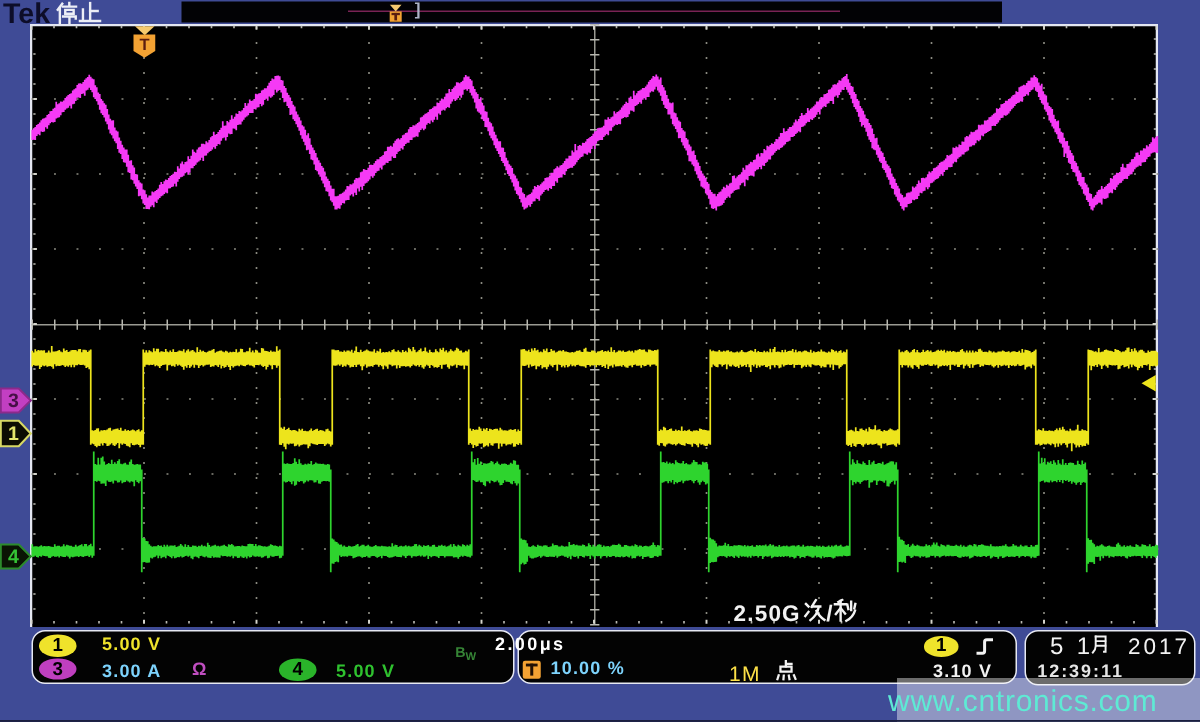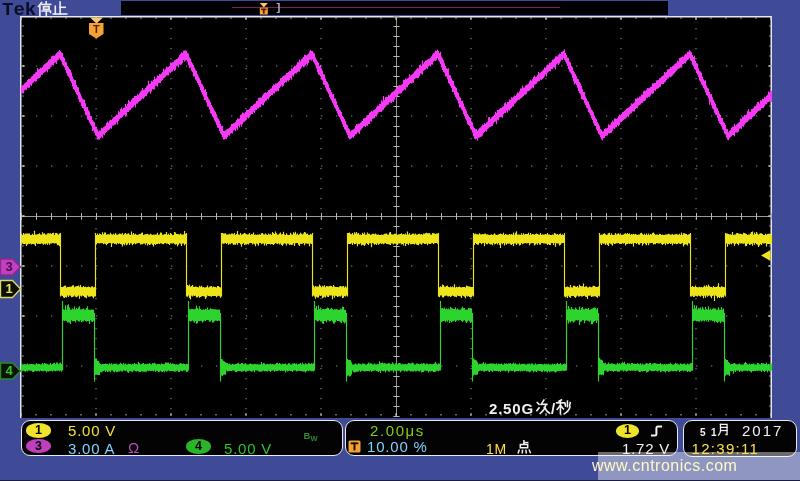--- a/index.html
+++ b/index.html
@@ -1,19 +1,19 @@
 <!DOCTYPE html>
 <html><head><meta charset="utf-8"><style>
 
 *{margin:0;padding:0;box-sizing:border-box}
 body{width:800px;height:481px;background:#3f4b96;font-family:"Liberation Sans",sans-serif;overflow:hidden;position:relative}
 .abs{position:absolute}
 .box{position:absolute;background:#030303;border:1.6px solid #e7e9f3;border-radius:9px}
 .badge{position:absolute;border-radius:50%/50%;color:#000;font-weight:bold;font-size:12.5px;text-align:center}
-.t{position:absolute;font-weight:normal;font-size:15px;letter-spacing:0.8px;white-space:nowrap}
+.t{position:absolute;font-weight:bold;font-size:12px;letter-spacing:0.8px;white-space:nowrap}
 
 </style></head><body>
 <svg width="800" height="481" viewBox="0 0 800 481" style="position:absolute;left:0;top:0">
     <rect x="20" y="16" width="752" height="402" fill="#000"></rect>
     <path d="M20.75,418 V16.75 H771" fill="none" stroke="#e4e7f2" stroke-width="1.5"></path>
     <line x1="771.25" y1="16" x2="771.25" y2="418" stroke="#e4e7f2" stroke-width="1.5"></line>
     <path d="M21,66h1.3M36,66h1.3M51,66h1.3M66,66h1.3M81,66h1.3M96,66h1.3M111,66h1.3M126,66h1.3M141,66h1.3M156,66h1.3M171,66h1.3M186,66h1.3M201,66h1.3M216,66h1.3M231,66h1.3M246,66h1.3M261,66h1.3M276,66h1.3M291,66h1.3M306,66h1.3M321,66h1.3M336,66h1.3M351,66h1.3M366,66h1.3M381,66h1.3M396,66h1.3M411,66h1.3M426,66h1.3M441,66h1.3M456,66h1.3M471,66h1.3M486,66h1.3M501,66h1.3M516,66h1.3M531,66h1.3M546,66h1.3M561,66h1.3M576,66h1.3M591,66h1.3M606,66h1.3M621,66h1.3M636,66h1.3M651,66h1.3M666,66h1.3M681,66h1.3M696,66h1.3M711,66h1.3M726,66h1.3M741,66h1.3M756,66h1.3M771,66h1.3" stroke="#8a8a80" stroke-width="1.1" fill="none"></path>
     <path d="M21,116h1.3M36,116h1.3M51,116h1.3M66,116h1.3M81,116h1.3M96,116h1.3M111,116h1.3M126,116h1.3M141,116h1.3M156,116h1.3M171,116h1.3M186,116h1.3M201,116h1.3M216,116h1.3M231,116h1.3M246,116h1.3M261,116h1.3M276,116h1.3M291,116h1.3M306,116h1.3M321,116h1.3M336,116h1.3M351,116h1.3M366,116h1.3M381,116h1.3M396,116h1.3M411,116h1.3M426,116h1.3M441,116h1.3M456,116h1.3M471,116h1.3M486,116h1.3M501,116h1.3M516,116h1.3M531,116h1.3M546,116h1.3M561,116h1.3M576,116h1.3M591,116h1.3M606,116h1.3M621,116h1.3M636,116h1.3M651,116h1.3M666,116h1.3M681,116h1.3M696,116h1.3M711,116h1.3M726,116h1.3M741,116h1.3M756,116h1.3M771,116h1.3" stroke="#8a8a80" stroke-width="1.1" fill="none"></path>
     <path d="M21,166h1.3M36,166h1.3M51,166h1.3M66,166h1.3M81,166h1.3M96,166h1.3M111,166h1.3M126,166h1.3M141,166h1.3M156,166h1.3M171,166h1.3M186,166h1.3M201,166h1.3M216,166h1.3M231,166h1.3M246,166h1.3M261,166h1.3M276,166h1.3M291,166h1.3M306,166h1.3M321,166h1.3M336,166h1.3M351,166h1.3M366,166h1.3M381,166h1.3M396,166h1.3M411,166h1.3M426,166h1.3M441,166h1.3M456,166h1.3M471,166h1.3M486,166h1.3M501,166h1.3M516,166h1.3M531,166h1.3M546,166h1.3M561,166h1.3M576,166h1.3M591,166h1.3M606,166h1.3M621,166h1.3M636,166h1.3M651,166h1.3M666,166h1.3M681,166h1.3M696,166h1.3M711,166h1.3M726,166h1.3M741,166h1.3M756,166h1.3M771,166h1.3" stroke="#8a8a80" stroke-width="1.1" fill="none"></path>
     <path d="M21,266h1.3M36,266h1.3M51,266h1.3M66,266h1.3M81,266h1.3M96,266h1.3M111,266h1.3M126,266h1.3M141,266h1.3M156,266h1.3M171,266h1.3M186,266h1.3M201,266h1.3M216,266h1.3M231,266h1.3M246,266h1.3M261,266h1.3M276,266h1.3M291,266h1.3M306,266h1.3M321,266h1.3M336,266h1.3M351,266h1.3M366,266h1.3M381,266h1.3M396,266h1.3M411,266h1.3M426,266h1.3M441,266h1.3M456,266h1.3M471,266h1.3M486,266h1.3M501,266h1.3M516,266h1.3M531,266h1.3M546,266h1.3M561,266h1.3M576,266h1.3M591,266h1.3M606,266h1.3M621,266h1.3M636,266h1.3M651,266h1.3M666,266h1.3M681,266h1.3M696,266h1.3M711,266h1.3M726,266h1.3M741,266h1.3M756,266h1.3M771,266h1.3" stroke="#8a8a80" stroke-width="1.1" fill="none"></path>
@@ -42,21 +42,21 @@
     <polygon points="89,23 103.5,23 103.5,34 96.3,38.5 89,34" fill="#f3a233"></polygon>
     <text x="96.3" y="33.2" font-family="Liberation Sans" font-size="11" font-weight="bold" fill="#5c1d10" text-anchor="middle">T</text>
     <polygon points="761,255.5 770.5,250 770.5,261" fill="#ede41c"></polygon>
     <polygon points="0.5,259.0 12.5,259.0 20.5,267 12.5,275.0 0.5,275.0" fill="#c23fc2" stroke="#8b2a8b" stroke-width="1.4"></polygon>
     <text x="9" y="271.4" font-family="Liberation Sans" font-size="13" font-weight="bold" fill="#470f47" text-anchor="middle">3</text>
     <polygon points="0.5,280.5 12.5,280.5 20.5,289 12.5,297.5 0.5,297.5" fill="#0d0d02" stroke="#d8d964" stroke-width="1.4"></polygon>
     <text x="9" y="293.4" font-family="Liberation Sans" font-size="13" font-weight="bold" fill="#e3e46b" text-anchor="middle">1</text>
     <polygon points="0.5,363.0 12.5,363.0 20.5,371 12.5,379.0 0.5,379.0" fill="#0a1404" stroke="#2c8b2c" stroke-width="1.4"></polygon>
     <text x="9" y="375.4" font-family="Liberation Sans" font-size="13" font-weight="bold" fill="#35c235" text-anchor="middle">4</text>
   </svg>
-<div class="abs" style="left:2px;top:-1px;font-family:Liberation Mono, monospace;font-size:19px;font-weight:bold;color:#0d0d28">Tek</div>
+<div class="abs" style="left:2px;top:-1px;font-family:Liberation Sans, sans-serif;font-size:19px;font-weight:bold;color:#0d0d28">Tek</div>
 <div class="abs" style="left:36px;top:1px;color:#eceef6"><svg width="16" height="16" viewBox="0 0 15 16" style="vertical-align:-2px">
       <path d="M5,1.5 L2,5.5" stroke="#eceef6" stroke-width="1.6" fill="none" stroke-linecap="square"></path>
       <path d="M3.4,4.5 V14.6" stroke="#eceef6" stroke-width="1.6" fill="none" stroke-linecap="square"></path>
       <path d="M9.7,0.8 V2.6" stroke="#eceef6" stroke-width="1.6" fill="none" stroke-linecap="square"></path>
       <path d="M5.4,3.4 H14.2" stroke="#eceef6" stroke-width="1.6" fill="none" stroke-linecap="square"></path>
       <path d="M7,5.6 H12.6 V8.2 H7 Z" stroke="#eceef6" stroke-width="1.6" fill="none" stroke-linecap="square"></path>
       <path d="M5.6,10 H14 V11.4" stroke="#eceef6" stroke-width="1.6" fill="none" stroke-linecap="square"></path>
       <path d="M9.8,10.4 V14.4" stroke="#eceef6" stroke-width="1.6" fill="none" stroke-linecap="square"></path>
     </svg><svg width="16" height="16" viewBox="0 0 15 16" style="vertical-align:-2px">
       <path d="M7.6,1 V12.9" stroke="#eceef6" stroke-width="1.6" fill="none" stroke-linecap="square"></path>
@@ -70,31 +70,31 @@
     <polygon points="0.8,0 8.8,0 4.8,4.6" fill="#f5c96e"></polygon>
     <rect x="0.8" y="4.6" width="8" height="6.9" fill="#f3a233"></rect>
     <rect x="2" y="5.6" width="5.6" height="1.5" fill="#5c1d10"></rect>
     <rect x="3.9" y="5.6" width="1.8" height="5" fill="#5c1d10"></rect>
   </svg>
 <div class="abs" style="left:276.5px;top:1px;color:#adb3c6;font-size:11.5px;font-weight:bold">]</div>
 <div class="box" style="left:20.5px;top:419.5px;width:322.5px;height:36.5px"></div>
 <div class="box" style="left:344.5px;top:419.5px;width:333px;height:36.5px"></div>
 <div class="box" style="left:683px;top:419.5px;width:114px;height:37.5px"></div>
 <div class="abs" style="left:598px;top:451.5px;width:202px;height:29.5px;background:rgba(255,255,255,0.42)"></div>
-<div class="abs" style="left:592px;top:456.5px;font-size:16px;color:#fef9c3;letter-spacing:0.5px">www.cntronics.com</div>
+<div class="abs" style="left:592px;top:456.5px;font-size:20px;color:#5eead4;letter-spacing:0.5px">www.cntronics.com</div>
 <div class="abs" style="left:0;top:479.5px;width:800px;height:1.5px;background:#1a1e3e"></div>
 <div class="badge" style="left:26px;top:423px;width:25px;height:14.5px;background:#efe32b;line-height:14.5px">1</div>
 <div class="t" style="left:68px;top:421.5px;color:#efe32b">5.00 V</div>
 <div class="badge" style="left:26px;top:438.5px;width:25px;height:14.5px;background:#bf3fbf;line-height:14.5px">3</div>
 <div class="t" style="left:68px;top:439.5px;color:#7dd3fc">3.00 A</div>
 <div class="t" style="left:128px;top:439px;color:#c04ec0">Ω</div>
 <div class="badge" style="left:186px;top:439px;width:25px;height:14.5px;background:#2ab42a;line-height:14.5px">4</div>
 <div class="t" style="left:224px;top:439.5px;color:#2fc22f">5.00 V</div>
 <div class="abs" style="left:303.5px;top:430px;color:#368536;font-size:9.5px;font-weight:bold">B<span style="font-size:7.5px;vertical-align:-2px">W</span></div>
-<div class="t" style="left:370px;top:421.5px;color:#84cc16;letter-spacing:1.6px">2.00μs</div>
+<div class="t" style="left:330px;top:421.5px;color:#ffffff;letter-spacing:1.6px">2.00μs</div>
 <div class="abs" style="left:489px;top:399px"><span style="color:#f2f2f2;font-weight:bold;font-size:15px;letter-spacing:0.8px">2.50G</span><svg width="17" height="17" viewBox="0 0 15 16" style="vertical-align:-2px">
       <path d="M2.6,3.4 L4.2,5" stroke="#f2f2f2" stroke-width="1.5" fill="none" stroke-linecap="square"></path>
       <path d="M4.2,8.4 L2.2,11" stroke="#f2f2f2" stroke-width="1.5" fill="none" stroke-linecap="square"></path>
       <path d="M8.8,1 L6.2,5.2" stroke="#f2f2f2" stroke-width="1.5" fill="none" stroke-linecap="square"></path>
       <path d="M6.6,5 H11.6" stroke="#f2f2f2" stroke-width="1.5" fill="none" stroke-linecap="square"></path>
       <path d="M10.6,5.4 C10.2,8 8.4,11.2 5.4,13.6" stroke="#f2f2f2" stroke-width="1.5" fill="none" stroke-linecap="square"></path>
       <path d="M9.2,7.8 C10.6,10.4 12.4,12.4 14.2,13.4" stroke="#f2f2f2" stroke-width="1.5" fill="none" stroke-linecap="square"></path>
     </svg><span style="color:#f2f2f2;font-weight:bold;font-size:15px">/</span><svg width="17" height="17" viewBox="0 0 15 16" style="vertical-align:-2px">
       <path d="M5.6,0.8 L3.2,2.2" stroke="#f2f2f2" stroke-width="1.5" fill="none" stroke-linecap="square"></path>
       <path d="M1,3.6 H8" stroke="#f2f2f2" stroke-width="1.5" fill="none" stroke-linecap="square"></path>
@@ -118,19 +118,19 @@
       <path d="M3.8,4.4 H11.2 V7.8 H3.8 Z" stroke="#f2f2f2" stroke-width="1.5" fill="none" stroke-linecap="square"></path>
       <path d="M2.6,10.2 L1.8,12.8" stroke="#f2f2f2" stroke-width="1.5" fill="none" stroke-linecap="square"></path>
       <path d="M6,10.4 L5.8,12.8" stroke="#f2f2f2" stroke-width="1.5" fill="none" stroke-linecap="square"></path>
       <path d="M9.4,10.4 L9.8,12.8" stroke="#f2f2f2" stroke-width="1.5" fill="none" stroke-linecap="square"></path>
       <path d="M12.8,10.2 L13.8,12.6" stroke="#f2f2f2" stroke-width="1.5" fill="none" stroke-linecap="square"></path>
     </svg></div>
 <div class="badge" style="left:616px;top:424px;width:23px;height:13.5px;background:#efe32b;line-height:13.5px">1</div>
 <svg class="abs" style="left:650px;top:425px" width="14" height="12" viewBox="0 0 14 12">
     <path d="M1,10.5 H5 Q6.4,10.5 6.4,9 V3 Q6.4,1.5 7.8,1.5 H12" stroke="#f2f2f2" stroke-width="2" fill="none"></path>
   </svg>
-<div class="t" style="left:622px;top:439.5px;color:#f2f2f2">1.72 V</div>
-<div class="abs" style="left:700px;top:421.5px;color:#f2f2f2"><span style="font-weight:bold;font-size:10px">5&nbsp;&nbsp;1</span><svg width="13" height="16" viewBox="0 0 15 16" style="vertical-align:-2px">
+<div class="t" style="left:622px;top:439.5px;color:#f2f2f2">3.10 V</div>
+<div class="abs" style="left:700px;top:421.5px;color:#f2f2f2"><span style="font-weight:normal;font-size:16px">5&nbsp;&nbsp;1</span><svg width="13" height="16" viewBox="0 0 15 16" style="vertical-align:-2px">
       <path d="M4,1.4 H11.6 V13.2 L10.4,13.2" stroke="#f2f2f2" stroke-width="1.5" fill="none" stroke-linecap="square"></path>
       <path d="M4,1.4 V8.8 C4,11 3.4,12.2 1.8,13.8" stroke="#f2f2f2" stroke-width="1.5" fill="none" stroke-linecap="square"></path>
       <path d="M4.2,5 H11.4" stroke="#f2f2f2" stroke-width="1.5" fill="none" stroke-linecap="square"></path>
       <path d="M4.2,8.6 H11.4" stroke="#f2f2f2" stroke-width="1.5" fill="none" stroke-linecap="square"></path>
     </svg><span style="font-weight:normal;font-size:15px;letter-spacing:2px">&nbsp;&nbsp;2017</span></div>
-<div class="t" style="left:691.5px;top:439.5px;color:#fde047;letter-spacing:1.3px">12:39:11</div>
+<div class="t" style="left:691.5px;top:439.5px;color:#e5e5e5;letter-spacing:1.3px">12:39:11</div>
 </body></html>

